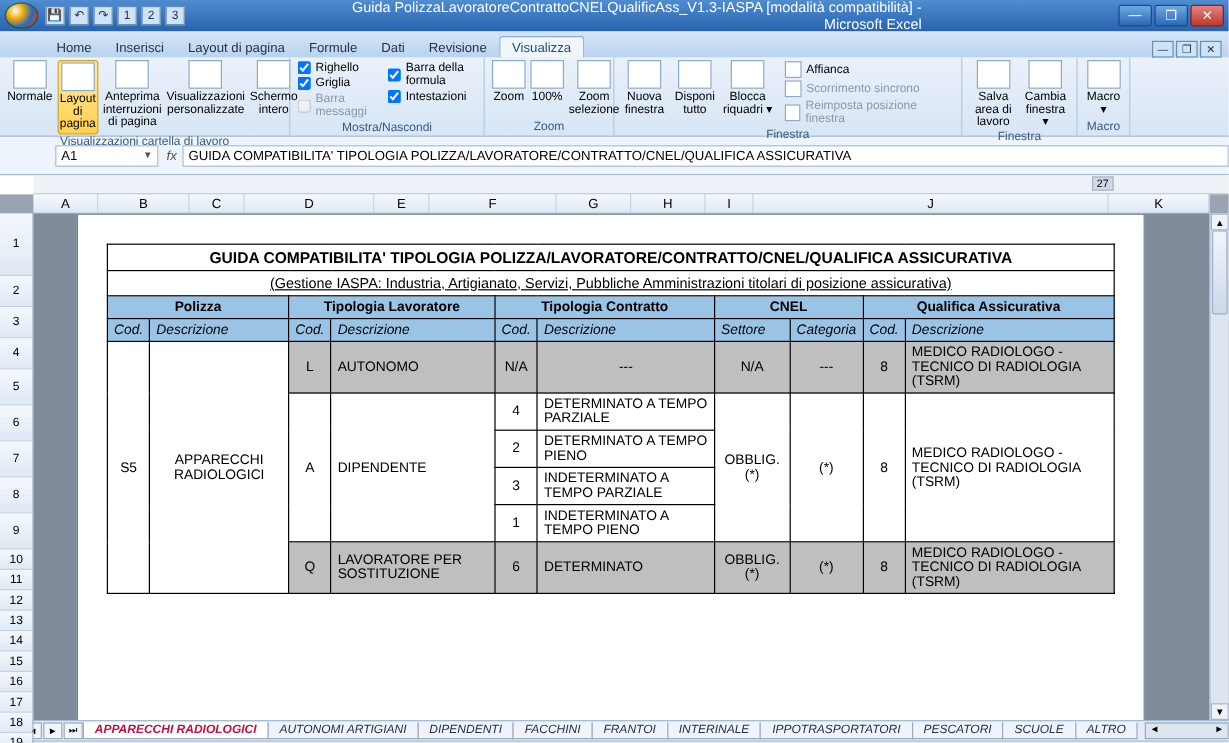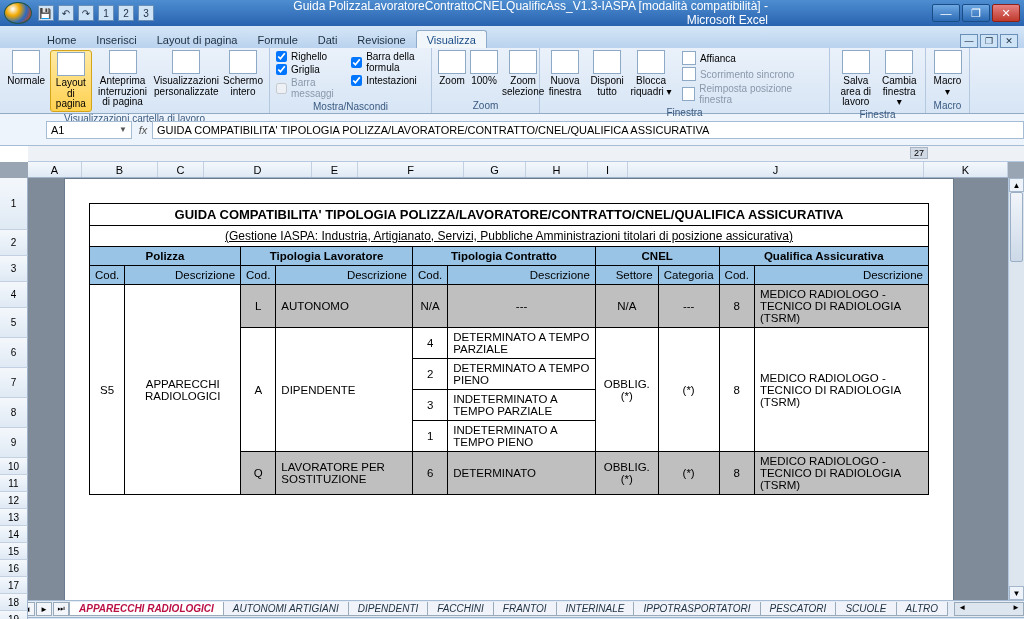--- a/index.html
+++ b/index.html
@@ -60,21 +60,21 @@
 .rh.tall2 { height: 30px; }
 
 
 .page-wrap { position: absolute; left: 28px; top: 16px; right: 16px; bottom: 0; overflow: hidden; background: #808b9a; display: flex; justify-content: flex-start; padding-left: 36px; }
 .page { width: 890px; min-height: 600px; background: #fff; border: 1px solid #6b7b8e; box-shadow: 0 0 0 1px #fff inset; padding-top: 24px; position: relative; }
 .guide-table { width: 840px; margin: 0 auto; border-collapse: collapse; font-size: 11.5px; }
 .guide-table th, .guide-table td { border: 1px solid #000; padding: 3px 5px; }
 .g-title { text-align: center; font-weight: bold; background: #fff; font-size: 13px; }
 .g-sub { text-align: center; font-size: 12px; text-decoration: underline; }
 .h-blue { background: #99c4e6; font-weight: bold; text-align: center; }
-.h-blue2 { background: #99c4e6; text-align: right; }
+.h-blue2 { background: #99c4e6; text-align: left; font-style: italic; }
 .g-gray { background: #bfbfbf; }
 .c-center { text-align: center; }
 
 
 .sheet-tabs-row { height: 17px; background: #e5ecf5; border-top: 1px solid #a6bcd5; display: flex; align-items: center; font-size: 10px; }
 .nav-btns { display: flex; margin-left: 2px; }
 .nav-btn { width: 16px; height: 14px; border: 1px solid #9ab; margin-right: 1px; display: flex; align-items: center; justify-content: center; background: #f2f6fb; font-size: 8px; }
 .stab { padding: 1px 9px; background: #f0f4fa; border: 1px solid #9ab; border-top: none; margin-left: -1px; color: #234; position: relative; }
 .stab.italic { font-style: italic; }
 .stab.active { background: #fff; font-weight: bold; color: #b14; }
@@ -126,21 +126,21 @@
   <div class="tab"><span>Revisione</span></div>
   <div class="tab active"><span>Visualizza</span></div>
   <div class="doc-controls">
     <div class="doc-btn">—</div>
     <div class="doc-btn">❐</div>
     <div class="doc-btn">✕</div>
   </div>
 </div>
 
 <div class="ribbon">
-  <div class="group" style="width:270px">
+  <div class="group" style="width:242px">
     <div class="gbody">
       <div class="rbtn big">
           <div class="ricon"></div>
           <span>Normale</span>
         </div>
       <div class="rbtn big sel">
           <div class="ricon"></div>
           <span>Layout di pagina</span>
         </div>
       <div class="rbtn big" style="width:78px">

